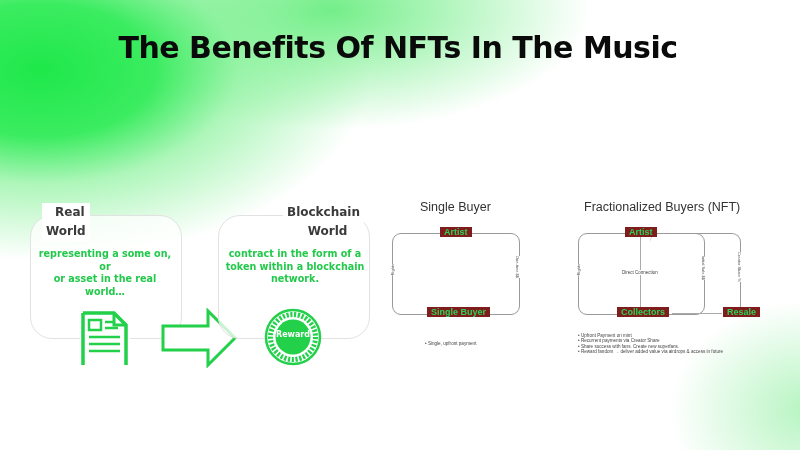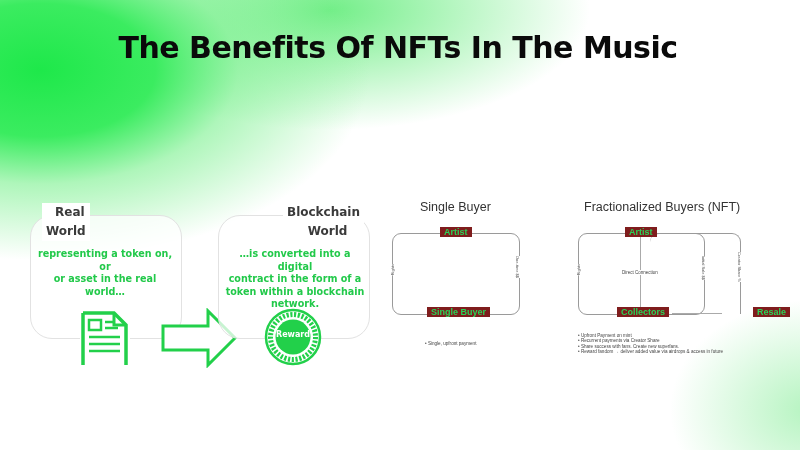--- a/index.html
+++ b/index.html
@@ -29,21 +29,21 @@
 <div class="bg"></div>
 
 <div class="title">The Benefits Of NFTs In The Music</div>
 
 <div class="panel" style="left:30px;top:215px;width:150px;height:122px;"></div>
 <div class="heading" style="left:42px;top:203px;text-align:center;">
   <div style="padding-left:8px;">Real</div>
   <div>World</div>
 </div>
 <div class="desc" style="left:35px;top:248px;width:140px;">
-  <div>representing a token on, or</div>
+  <div>representing a some on, or</div>
   <div>or asset in the real world…</div>
 </div>
 <svg style="position:absolute;left:80px;top:310px;" width="50" height="55" viewBox="0 0 50 55">
   <rect x="0" y="0" width="50" height="55" fill="#fff"></rect>
   <path d="M3 3 H34 L46 15 V55" fill="none" stroke="#22d04a" stroke-width="3.5"></path>
   <path d="M3 3 V55" fill="none" stroke="#22d04a" stroke-width="3.5"></path>
   <path d="M34 3 V15 H46" fill="none" stroke="#22d04a" stroke-width="3"></path>
   <rect x="9" y="10" width="12" height="10" fill="none" stroke="#22d04a" stroke-width="2.5"></rect>
   <line x1="25" y1="12" x2="34" y2="12" stroke="#22d04a" stroke-width="2.5"></line>
   <line x1="25" y1="18" x2="38" y2="18" stroke="#22d04a" stroke-width="2.5"></line>
@@ -55,21 +55,20 @@
 <svg style="position:absolute;left:160px;top:308px;" width="80" height="60" viewBox="0 0 80 60">
   <path d="M3 18 H48 V3 L75 30 L48 57 V42 H3 Z" fill="#fff" stroke="#22d04a" stroke-width="3" stroke-linejoin="miter"></path>
 </svg>
 
 <div class="panel" style="left:218px;top:215px;width:150px;height:122px;"></div>
 <div class="heading" style="left:283px;top:203px;text-align:center;">
   <div>Blockchain</div>
   <div style="padding-left:8px;">World</div>
 </div>
 <div class="desc" style="left:225px;top:248px;width:140px;">
-  <div>…is converted into a digital</div>
   <div>contract in the form of a</div>
   <div>token within a blockchain</div>
   <div>network.</div>
 </div>
 <div style="position:absolute;left:264px;top:308px;width:58px;height:58px;">
   <svg width="58" height="58" viewBox="0 0 58 58" style="position:absolute;left:0;top:0;">
     <circle cx="29" cy="29" r="28" fill="#fff"></circle>
     <circle cx="29" cy="29" r="27" fill="none" stroke="#22d04a" stroke-width="2.5"></circle>
     <circle cx="29" cy="29" r="22.5" fill="none" stroke="#22d04a" stroke-width="5" stroke-dasharray="2.2 1.6"></circle>
     <circle cx="29" cy="29" r="17.5" fill="#22d04a"></circle>
@@ -86,21 +85,21 @@
 <ul class="bullets" style="left:425px;top:341px;">
   <li>Single, upfront payment</li>
 </ul>
 
 <div class="diag-title" style="left:584px;top:200px;">Fractionalized Buyers (NFT)</div>
 <div class="box" style="left:578px;top:233px;width:125px;height:80px;"></div>
 <div class="box" style="left:650px;top:233px;width:90px;height:80px;border-left:none;border-bottom:none;border-bottom-right-radius:0;"></div>
 <div style="position:absolute;left:640px;top:237px;width:1px;height:70px;background:#aaa;"></div>
 <div class="node" style="left:625px;top:227px;">Artist</div>
 <div class="node" style="left:617px;top:307px;">Collectors</div>
-<div class="node" style="left:723px;top:307px;margin-left:30px;">Resale</div>
+<div class="node" style="left:723px;top:307px;">Resale</div>
 <div style="position:absolute;left:672px;top:313px;width:50px;height:1px;background:#aaa;"></div>
 <div class="small" style="left:620px;top:270px;background:#fff;padding:0 2px;">Direct Connection</div>
 <div class="vlabel" style="left:576px;top:264px;">Rights</div>
 <div class="vlabel2" style="left:701px;top:256px;">Initial Sale $$</div>
 <div class="vlabel2" style="left:737px;top:252px;">Creator Share %</div>
 <ul class="bullets" style="left:578px;top:333px;">
   <li>Upfront Payment on mint</li>
   <li>Recurrent payments via Creator Share</li>
   <li>Share success with fans. Create new superfans.</li>
   <li>Reward fandom → deliver added value via airdrops &amp; access in future</li>

